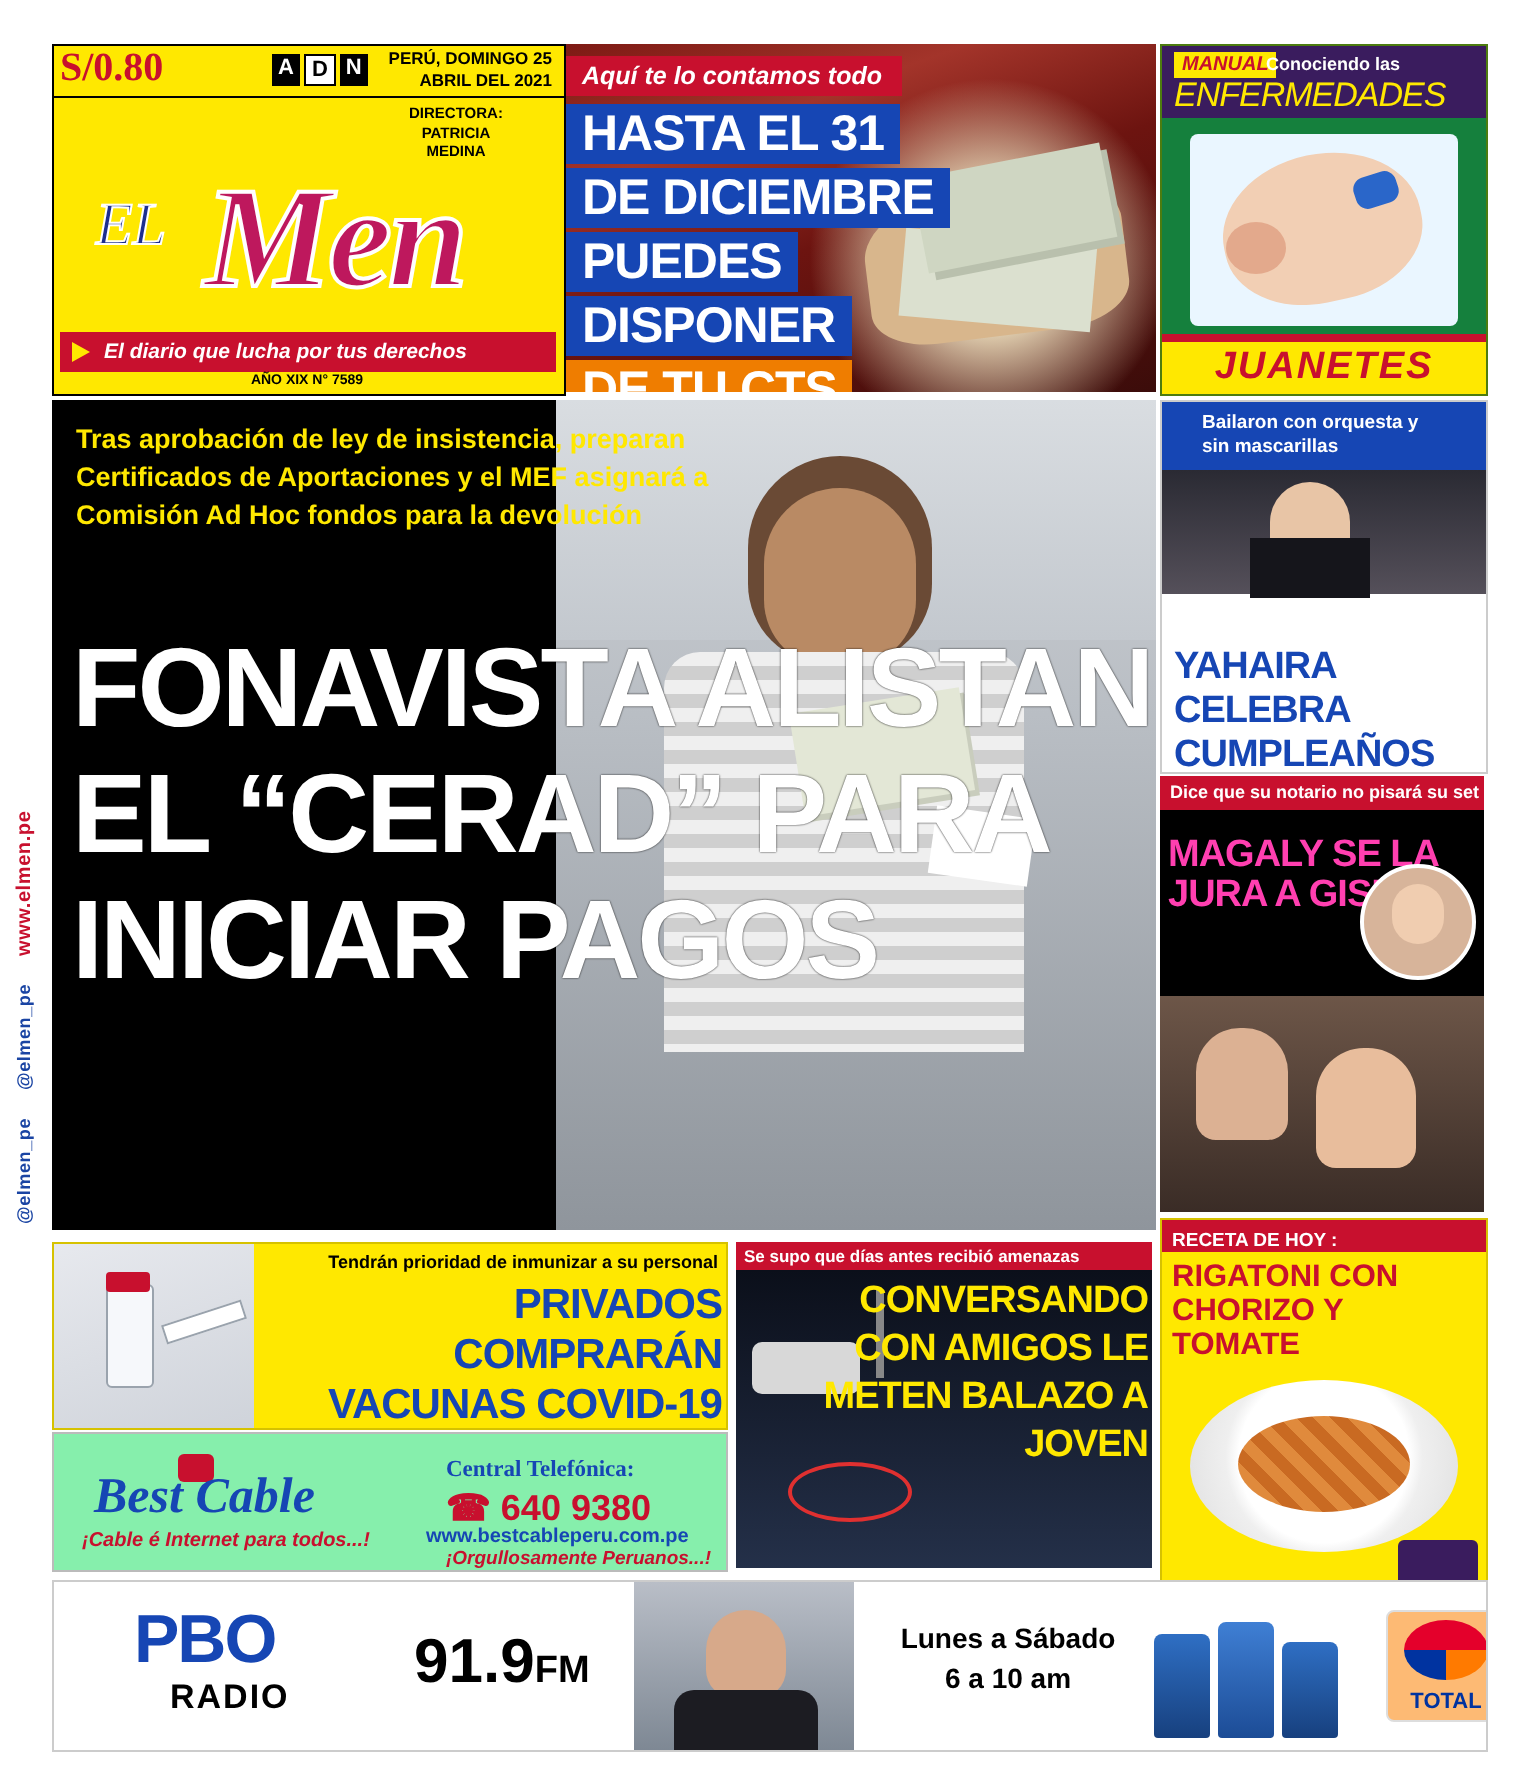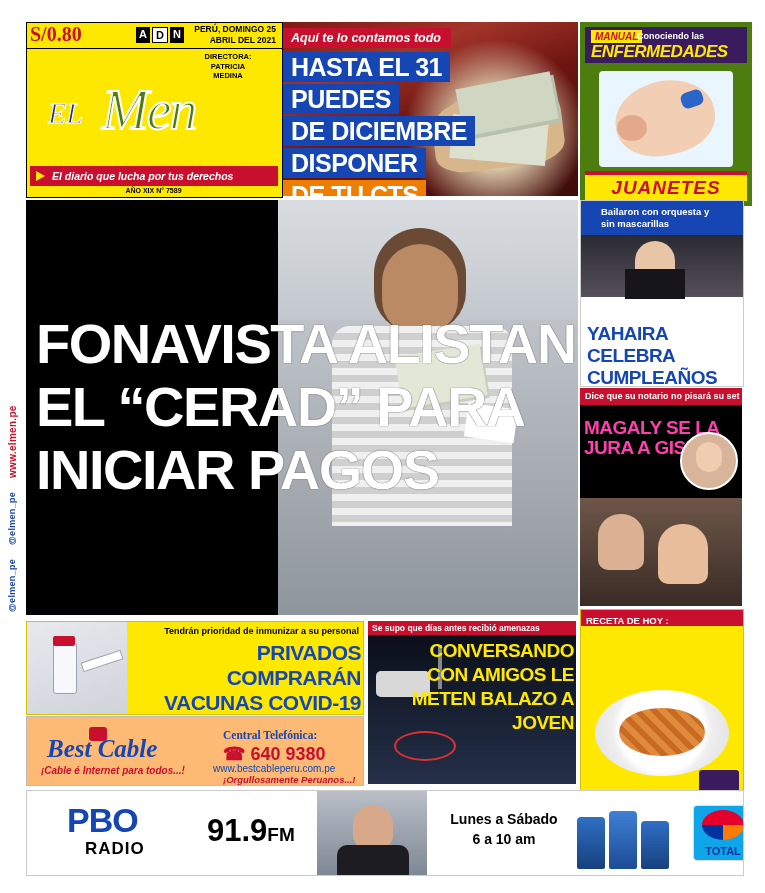--- a/index.html
+++ b/index.html
@@ -23,21 +23,21 @@
   .adn b.alt{background:#fff;color:#000;border:1px solid #000;}
   .datebox{position:absolute;left:176px;top:24px;width:100px;text-align:right;font-size:8.5px;font-weight:bold;line-height:11px;color:#000;}
 
   .dirbox{position:absolute;left:176px;top:52px;width:104px;text-align:center;font-size:7.5px;font-weight:bold;line-height:9.5px;color:#000;}
 
   
   .masthead{position:absolute;left:26px;top:48px;width:255px;height:148px;background:#ffe800;border:1px solid #000;}
   .logo{position:absolute;left:40px;top:74px;width:230px;height:80px;}
   .logo .el{position:absolute;left:8px;top:22px;font-family:"Liberation Serif",serif;font-style:italic;font-weight:normal;font-size:30px;color:#1d2f8e;
     -webkit-text-stroke:1px #fff;}
-  .logo .men{position:absolute;left:62px;top:4px;font-family:"Liberation Serif",serif;font-style:italic;font-weight:normal;font-size:56px;color:#4d7c0f;
+  .logo .men{position:absolute;left:62px;top:4px;font-family:"Liberation Serif",serif;font-style:italic;font-weight:bold;font-size:72px;color:#be185d;
     -webkit-text-stroke:2px #fff;letter-spacing:-2px;}
   .redline{position:absolute;left:30px;top:166px;width:248px;height:20px;background:#c8102e;}
   .redline .txt{color:#fff;font-size:10.5px;font-style:italic;font-weight:bold;padding-left:22px;line-height:20px;}
   .redline .arrow{position:absolute;left:6px;top:5px;width:0;height:0;border-left:9px solid #ffe800;border-top:5px solid transparent;border-bottom:5px solid transparent;}
   .anio{position:absolute;left:26px;top:187px;width:255px;text-align:center;font-size:7px;font-weight:bold;color:#000;}
 
   
   .cts{position:absolute;left:283px;top:22px;width:295px;height:174px;overflow:hidden;background:#9a9a9a;}
   .cts .photo{position:absolute;inset:0;
     background:
@@ -45,25 +45,25 @@
       linear-gradient(160deg,#7d1a14 0%,#a3342a 26%,#6d1410 52%,#3b0c0a 100%);}
   .cts .hand{position:absolute;left:150px;top:72px;width:130px;height:74px;background:#d8b68c;border-radius:40% 30% 28% 24%;transform:rotate(-7deg);}
   .cts .bill{position:absolute;left:176px;top:58px;width:96px;height:48px;background:#cfd6c2;transform:rotate(-11deg);box-shadow:3px 4px 0 #b9c0ad;}
   .cts .bill2{position:absolute;left:168px;top:96px;width:96px;height:44px;background:#dbe0cf;transform:rotate(5deg);}
   .cts .kicker{position:absolute;left:0;top:6px;background:#c8102e;color:#fff;font-size:12.5px;font-weight:bold;font-style:italic;padding:3px 10px 3px 8px;}
   .cts .lines{position:absolute;left:0;top:30px;width:100%;}
   .cts .l{display:inline-block;background:#1646b4;color:#fff;font-weight:bold;font-size:25px;line-height:26px;padding:2px 8px;margin:0 0 2px 0;letter-spacing:-.5px;}
   .cts .l.o{background:#ef7d00;}
 
   
-  .manual{position:absolute;left:580px;top:22px;width:162px;height:174px;background:#4d7c0f;border:5px solid #4d7c0f;overflow:hidden;}
+  .manual{position:absolute;left:580px;top:22px;width:162px;height:174px;background:#15803d;border:1px solid #4d7c0f;overflow:hidden;}
   .manual .hdr{position:absolute;left:0;top:0;width:100%;height:36px;background:#3a1c5e;}
   .manual .m1{position:absolute;left:6px;top:3px;background:#ffe800;color:#c8102e;font-size:10px;font-weight:bold;padding:1px 4px;font-style:italic;}
   .manual .m2{position:absolute;left:52px;top:4px;color:#fff;font-size:9px;font-weight:bold;}
-  .manual .m3{position:absolute;left:6px;top:15px;color:#ffe800;font-size:17px;font-weight:bold;font-style:italic;letter-spacing:-.5px;}
+  .manual .m3{position:absolute;left:6px;top:15px;color:#ffe800;font-size:17px;font-weight:normal;font-style:italic;letter-spacing:-.5px;}
   .manual .foot{position:absolute;left:0;bottom:0;width:100%;height:26px;background:#ffe800;}
   .manual .foot span{display:block;text-align:center;line-height:26px;color:#c8102e;font-size:19px;font-weight:bold;font-style:italic;letter-spacing:1px;}
   .manual .foot2{position:absolute;left:0;bottom:26px;width:100%;height:4px;background:#c8102e;}
   .manual .footimg{position:absolute;left:14px;top:44px;width:134px;height:96px;background:#eaf6ff;border-radius:4px;overflow:hidden;}
   .manual .footimg .toe{position:absolute;left:16px;top:10px;width:100px;height:74px;background:#f2cfb4;border-radius:50% 50% 45% 45%;transform:rotate(-12deg);}
   .manual .footimg .nail{position:absolute;left:82px;top:20px;width:22px;height:16px;background:#2a66c9;border-radius:6px;transform:rotate(-18deg);}
   .manual .footimg .bump{position:absolute;left:18px;top:44px;width:30px;height:26px;background:#e3a98c;border-radius:50%;}
 
   
   .main{position:absolute;left:26px;top:200px;width:552px;height:415px;background:#000;overflow:hidden;}
@@ -108,27 +108,27 @@
   
   .vac{position:absolute;left:26px;top:621px;width:336px;height:92px;background:#ffe800;border:1px solid #d6c200;overflow:hidden;}
   .vac .img{position:absolute;left:0;top:0;width:100px;height:92px;background:linear-gradient(160deg,#e7e9ee,#cfd3da);}
   .vac .img .vial{position:absolute;left:26px;top:20px;width:22px;height:50px;background:#f6f8fb;border:1px solid #9aa3ad;border-radius:3px;}
   .vac .img .cap{position:absolute;left:26px;top:14px;width:22px;height:10px;background:#c8102e;border-radius:2px;}
   .vac .img .syr{position:absolute;left:54px;top:34px;width:40px;height:8px;background:#fff;border:1px solid #9aa3ad;transform:rotate(-18deg);}
   .vac .kick{position:absolute;left:104px;top:4px;width:228px;text-align:right;color:#000;font-size:9px;font-weight:bold;}
   .vac .ttl{position:absolute;left:100px;top:18px;width:234px;text-align:right;color:#1646b4;font-size:21px;font-weight:bold;line-height:25px;letter-spacing:-.5px;}
 
   
-  .cable{position:absolute;left:26px;top:716px;width:336px;height:68px;background:#fdba74;border:1px solid #bbb;}
+  .cable{position:absolute;left:26px;top:716px;width:336px;height:68px;background:#86efac;border:1px solid #bbb;}
   .cable .logo{position:absolute;left:20px;top:18px;font-family:"Liberation Serif",serif;font-style:italic;font-weight:bold;font-size:25px;color:#1646b4;}
   .cable .tv{position:absolute;left:62px;top:10px;width:18px;height:14px;background:#c8102e;border-radius:3px;}
   .cable .sub{position:absolute;left:14px;top:48px;color:#c8102e;font-size:10px;font-weight:bold;font-style:italic;}
   .cable .c1{position:absolute;left:196px;top:12px;color:#1646b4;font-size:11.5px;font-weight:bold;font-family:Liberation Serif, serif;}
   .cable .c2{position:absolute;left:196px;top:26px;color:#c8102e;font-size:18px;font-weight:bold;}
-  .cable .c3{position:absolute;left:186px;top:46px;color:#1646b4;font-size:10px;font-weight:normal;text-align:center;}
+  .cable .c3{position:absolute;left:186px;top:46px;color:#1646b4;font-size:10px;font-weight:bold;text-align:center;}
   .cable .c4{position:absolute;left:196px;top:57px;color:#c8102e;font-size:9.5px;font-weight:bold;font-style:italic;}
 
   
   .balazo{position:absolute;left:368px;top:621px;width:208px;height:163px;background:#000;overflow:hidden;}
   .balazo .kick{position:absolute;left:0;top:0;width:100%;background:#c8102e;color:#fff;font-size:8.5px;font-weight:bold;line-height:13px;padding:1px 4px;}
   .balazo .ph{position:absolute;left:0;top:14px;width:100%;height:149px;background:linear-gradient(180deg,#0b0f1a,#243049);}
   .balazo .ph .car{position:absolute;left:8px;top:36px;width:54px;height:26px;background:#d8d8d8;border-radius:5px;}
   .balazo .ph .lamp{position:absolute;left:70px;top:10px;width:4px;height:44px;background:#888;}
   .balazo .ph .circ{position:absolute;left:26px;top:96px;width:58px;height:26px;border:2px solid #e03030;border-radius:50%;}
   .balazo .ttl{position:absolute;right:2px;top:18px;width:176px;text-align:right;color:#ffe800;font-size:19px;font-weight:bold;line-height:24px;letter-spacing:-.5px;}
@@ -141,21 +141,21 @@
   .fm small{font-size:19px;}
   .host{position:absolute;left:290px;top:0;width:110px;height:84px;background:linear-gradient(180deg,#b9bec7,#7e8894);}
   .host .h{position:absolute;left:36px;top:14px;width:40px;height:44px;background:#d7a98a;border-radius:20px 20px 14px 14px;}
   .host .s{position:absolute;left:20px;top:54px;width:72px;height:30px;background:#1c1c22;border-radius:10px 10px 0 0;}
   .lunes{position:absolute;left:412px;top:18px;width:130px;text-align:center;color:#000;font-size:14px;font-weight:bold;line-height:20px;}
   .oils{position:absolute;left:548px;top:8px;width:110px;height:70px;}
   .oils i{position:absolute;bottom:0;width:28px;height:52px;background:linear-gradient(180deg,#2f6fc4,#17407e);border-radius:4px 4px 2px 2px;display:block;}
   .oils i:nth-child(1){left:2px;}
   .oils i:nth-child(2){left:34px;height:58px;background:linear-gradient(180deg,#3f7fd4,#1c4c96);}
   .oils i:nth-child(3){left:66px;height:48px;background:linear-gradient(180deg,#2f6fc4,#17407e);}
-  .total{position:absolute;left:666px;top:14px;width:58px;height:54px;background:#0ea5e9;border:1px solid #ddd;border-radius:4px;overflow:hidden;}
+  .total{position:absolute;left:666px;top:14px;width:58px;height:54px;background:#fdba74;border:1px solid #ddd;border-radius:4px;overflow:hidden;}
   .total .swirl{position:absolute;left:8px;top:4px;width:42px;height:30px;border-radius:50%;
     background:conic-gradient(#e4002b 0 25%,#ff7a00 25% 50%,#0033a0 50% 75%,#e4002b 75% 100%);}
   .total .t{position:absolute;left:0;bottom:3px;width:100%;text-align:center;font-size:11px;font-weight:bold;color:#0033a0;}
 </style>
 </head>
 <body>
 
 <div class="page">
 
   <div class="sidestrip">
@@ -196,22 +196,22 @@
 
   <div class="cts">
     <div class="photo">
       <div class="hand"></div>
       <div class="bill2"></div>
       <div class="bill"></div>
     </div>
     <div class="kicker">Aquí te lo contamos todo</div>
     <div class="lines">
       <div><span class="l">HASTA EL 31</span></div>
+      <div><span class="l">DE DICIEMBRE</span></div>
       <div><span class="l">PUEDES</span></div>
-      <div><span class="l">DE DICIEMBRE</span></div>
       <div><span class="l">DISPONER</span></div>
       <div><span class="l o">DE TU CTS</span></div>
     </div>
   </div>
 
   <div class="manual">
     <div class="hdr"></div>
     <div class="m1">MANUAL</div>
     <div class="m2">Conociendo las</div>
     <div class="m3">ENFERMEDADES</div>
@@ -228,20 +228,21 @@
 
   <div class="main">
     <div class="photo">
       <div class="wall"></div>
       <div class="head"></div>
       <div class="face"></div>
       <div class="body"></div>
       <div class="money"></div>
       <div class="card"></div>
     </div>
+    <div class="kicker">Tras aprobación de ley de insistencia, preparan Certificados de Aportaciones y el MEF asignará a Comisión Ad Hoc fondos para la devolución</div>
     <h1>FONAVISTA ALISTAN EL “CERAD” PARA INICIAR PAGOS</h1>
   </div>
 
   <div class="yahaira">
     <div class="top">
       <span>Bailaron con orquesta y sin mascarillas</span>
     </div>
     <div class="img">
       <div class="p"></div>
       <div class="d"></div>
@@ -258,20 +259,21 @@
     <div class="ph">
       <div class="m"></div>
       <div class="w"></div>
     </div>
   </div>
 
   <div class="receta">
     <div class="hdr">
       <span>RECETA DE HOY :</span>
     </div>
+    <div class="ttl">RIGATONI CON CHORIZO Y TOMATE</div>
     <div class="plate"></div>
     <div class="food"></div>
     <div class="badge"></div>
   </div>
 
   <div class="vac">
     <div class="img">
       <div class="vial"></div>
       <div class="cap"></div>
       <div class="syr"></div>

